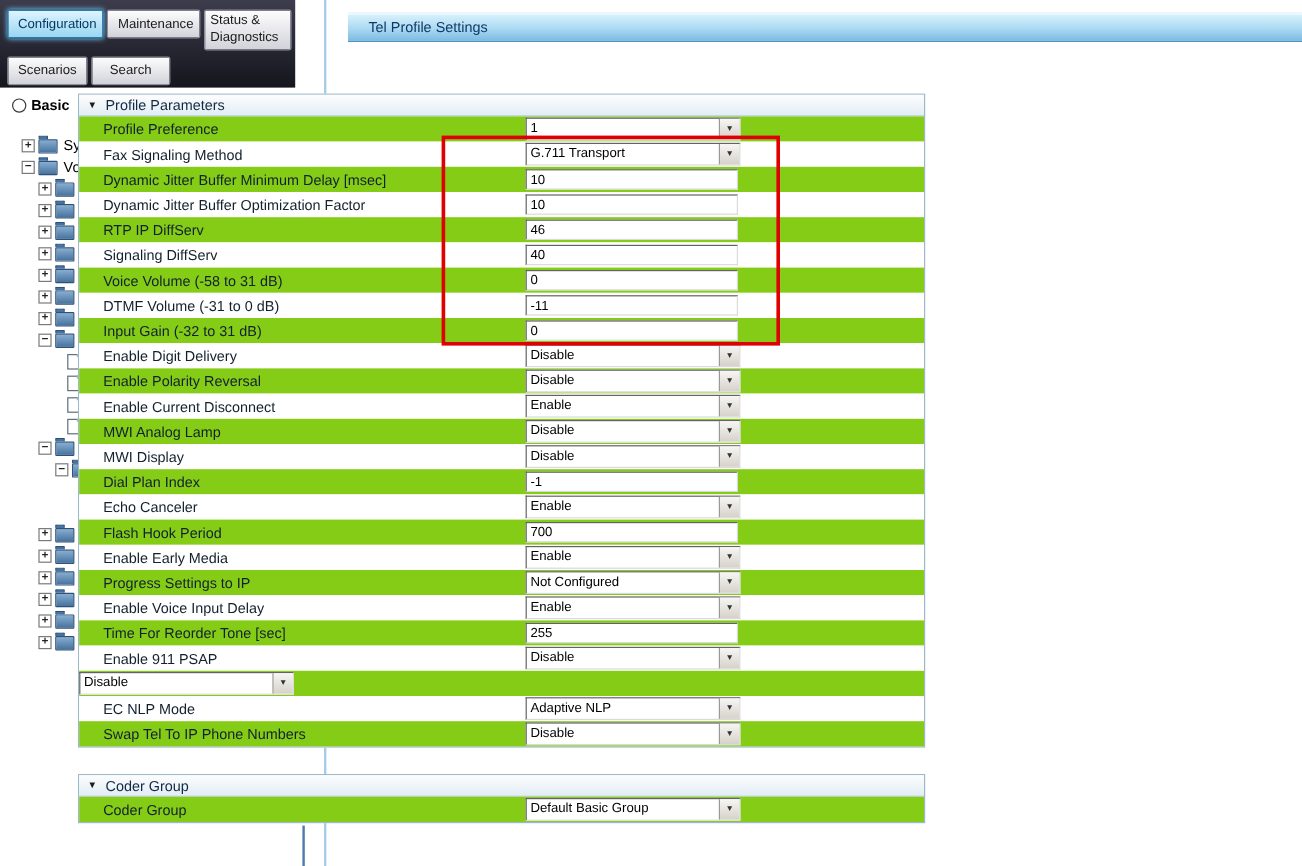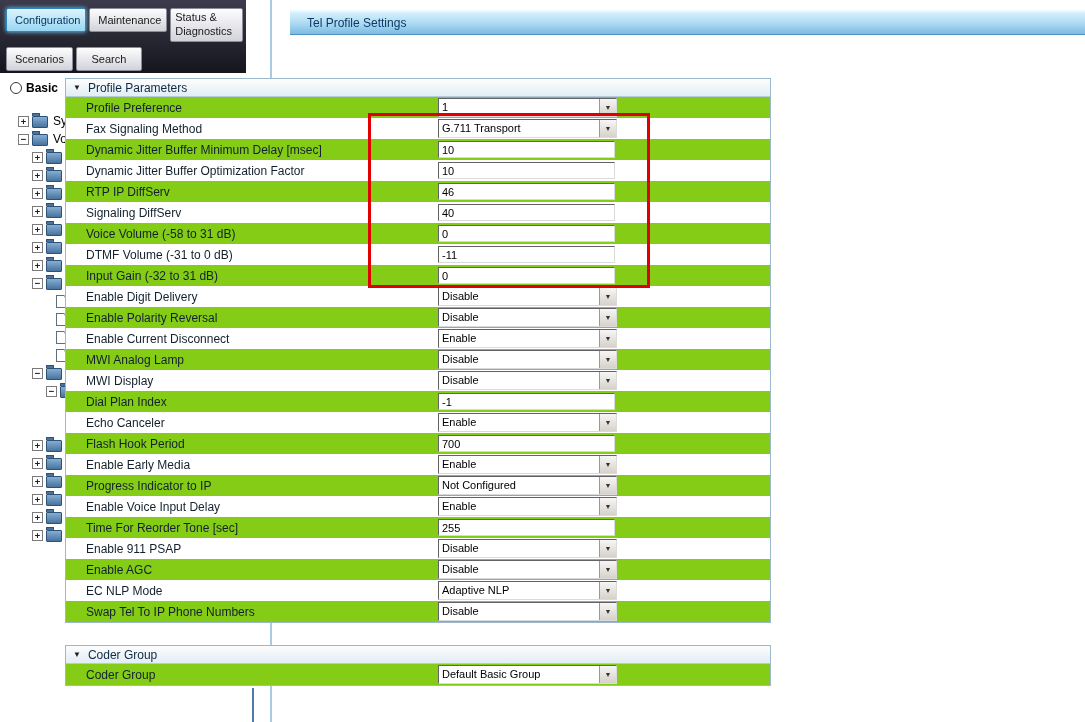--- a/index.html
+++ b/index.html
@@ -347,21 +347,21 @@
       <div class="param-row row-white" data-name="param-row-enable-early-media">
         <div class="param-label" data-name="param-label-cell"><span data-name="param-label">Enable Early Media</span></div>
         <div class="param-control" data-name="param-control-cell">
           <div class="ac-select" data-name="enable-early-media-select">
             <span class="ac-select-text" data-name="selected-value">Enable</span>
             <span class="ac-select-btn" data-name="dropdown-arrow-icon">▼</span>
           </div>
         </div>
       </div>
       <div class="param-row row-blue" data-name="param-row-progress-indicator-to-ip">
-        <div class="param-label" data-name="param-label-cell"><span data-name="param-label">Progress Indicator to IP</span></div>
+        <div class="param-label" data-name="param-label-cell"><span data-name="param-label">Progress Settings to IP</span></div>
         <div class="param-control" data-name="param-control-cell">
           <div class="ac-select" data-name="progress-indicator-to-ip-select">
             <span class="ac-select-text" data-name="selected-value">Not Configured</span>
             <span class="ac-select-btn" data-name="dropdown-arrow-icon">▼</span>
           </div>
         </div>
       </div>
       <div class="param-row row-white" data-name="param-row-enable-voice-mail-delay">
         <div class="param-label" data-name="param-label-cell"><span data-name="param-label">Enable Voice Input Delay</span></div>
         <div class="param-control" data-name="param-control-cell">
@@ -378,21 +378,20 @@
       <div class="param-row row-white" data-name="param-row-enable-911-psap">
         <div class="param-label" data-name="param-label-cell"><span data-name="param-label">Enable 911 PSAP</span></div>
         <div class="param-control" data-name="param-control-cell">
           <div class="ac-select" data-name="enable-911-psap-select">
             <span class="ac-select-text" data-name="selected-value">Disable</span>
             <span class="ac-select-btn" data-name="dropdown-arrow-icon">▼</span>
           </div>
         </div>
       </div>
       <div class="param-row row-blue" data-name="param-row-enable-agc">
-        <div class="param-label" data-name="param-label-cell"><span data-name="param-label">Enable AGC</span></div>
         <div class="param-control" data-name="param-control-cell">
           <div class="ac-select" data-name="enable-agc-select">
             <span class="ac-select-text" data-name="selected-value">Disable</span>
             <span class="ac-select-btn" data-name="dropdown-arrow-icon">▼</span>
           </div>
         </div>
       </div>
       <div class="param-row row-white" data-name="param-row-ec-nlp-mode">
         <div class="param-label" data-name="param-label-cell"><span data-name="param-label">EC NLP Mode</span></div>
         <div class="param-control" data-name="param-control-cell">

